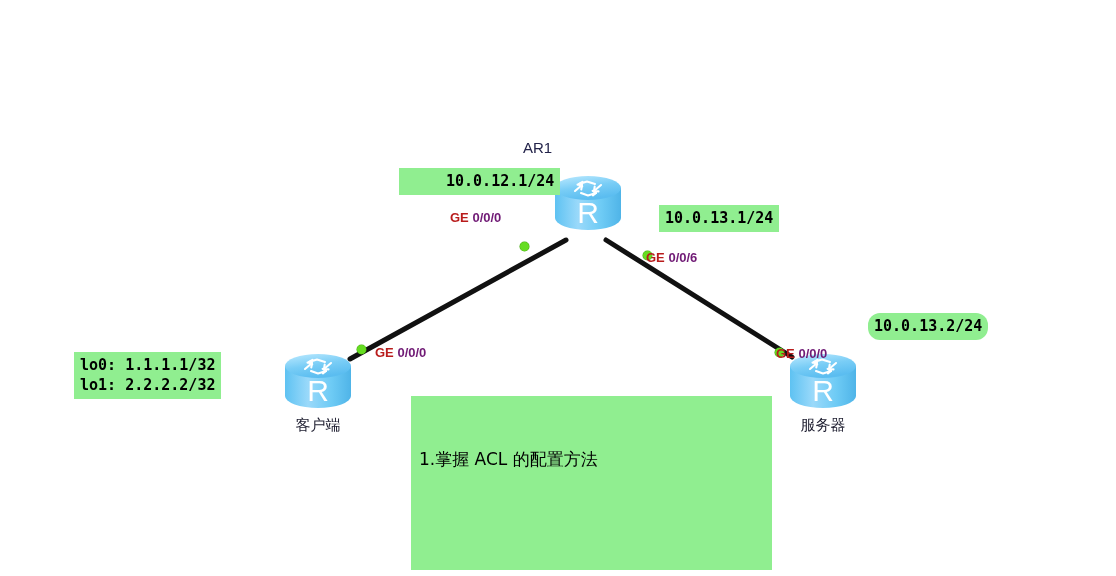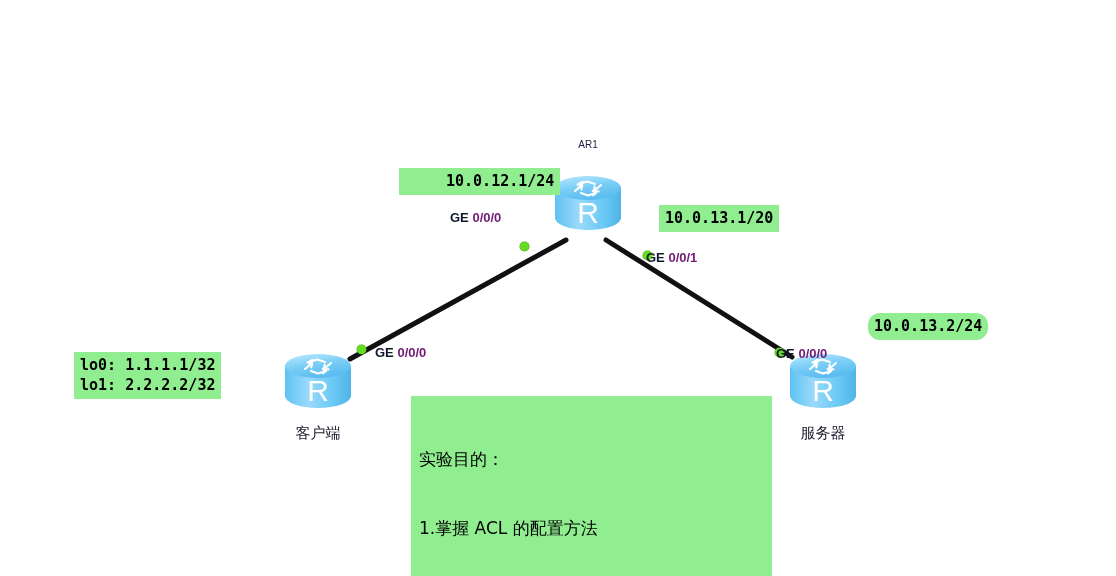--- a/index.html
+++ b/index.html
@@ -34,37 +34,37 @@
   .router-icon {
     position: relative;
     width: 74px;
     height: 68px;
   }
   .router-icon svg {
     display: block;
   }
   .device-label {
     position: absolute;
-    top: 76px;
+    top: 68px;
     left: -28px;
     width: 130px;
     text-align: center;
     font-family: "DejaVu Sans", sans-serif;
     font-size: 15px;
     color: #1c1c2e;
     white-space: nowrap;
   }
   .device-title {
     position: absolute;
     top: -31px;
     left: -28px;
     width: 130px;
-    text-align: center;
+    text-align: left;
     font-family: "Liberation Sans", sans-serif;
-    font-size: 10px;
+    font-size: 15px;
     color: #23234a;
     white-space: nowrap;
   }
 
   
   .addr {
     position: absolute;
     background: #90ee90;
     color: #000000;
     font-family: "DejaVu Sans Mono", monospace;
@@ -76,21 +76,21 @@
   }
 
   
   .iface {
     position: absolute;
     font-family: "Liberation Sans", sans-serif;
     font-size: 13px;
     font-weight: bold;
     white-space: nowrap;
   }
-  .iface .pfx { color: #0f172a; }
+  .iface .pfx { color: #b91c1c; }
   .iface .num { color: #701a75; }
 
   
   .dot {
     position: absolute;
     width: 9px;
     height: 9px;
     border-radius: 50%;
     background: #66dd22;
     box-shadow: 0 0 0 0.5px #4aaa14;
@@ -221,44 +221,43 @@
     <div class="device-label">服务器</div>
   </div>
 
   <div class="dot" style="left:520px; top:242px;"></div>
   <div class="dot" style="left:357px; top:345px;"></div>
   <div class="dot" style="left:643px; top:251px;"></div>
   <div class="dot" style="left:775px; top:348px;"></div>
 
   <div class="addr" style="left:399px; top:168px;padding-left:47px;">10.0.12.1/24</div>
 
-  <div class="addr" style="left:659px; top:205px;">10.0.13.1/20</div>
+  <div class="addr" style="left:659px; top:205px;">10.0.13.1/24</div>
 
 
   <div class="addr" style="left:868px; top:313px;border-radius:12px;">10.0.13.2/24</div>
 
   <div class="addr" style="left:74px; top:340px;margin-top:12px;">lo0: 1.1.1.1/32
 lo1: 2.2.2.2/32</div>
 
   <div class="iface" style="left:450px; top:210px;">
     <span class="pfx">GE</span><span> </span><span class="num">0/0/0</span>
   </div>
 
   <div class="iface" style="left:646px; top:250px;">
-    <span class="pfx">GE</span><span> </span><span class="num">0/0/1</span>
+    <span class="pfx">GE</span><span> </span><span class="num">0/0/6</span>
   </div>
 
   <div class="iface" style="left:375px; top:345px;">
     <span class="pfx">GE</span><span> </span><span class="num">0/0/0</span>
   </div>
 
   <div class="iface" style="left:776px; top:346px;">
     <span class="pfx">GE</span><span> </span><span class="num">0/0/0</span>
   </div>
 
   <div class="note" style="left:411px; top:396px; width:345px;">
-    <span class="note-line">实验目的：</span>
     <span class="note-line">1.掌握 ACL 的配置方法</span>
     
     
   </div>
 
 </div>
 
 </body></html>

